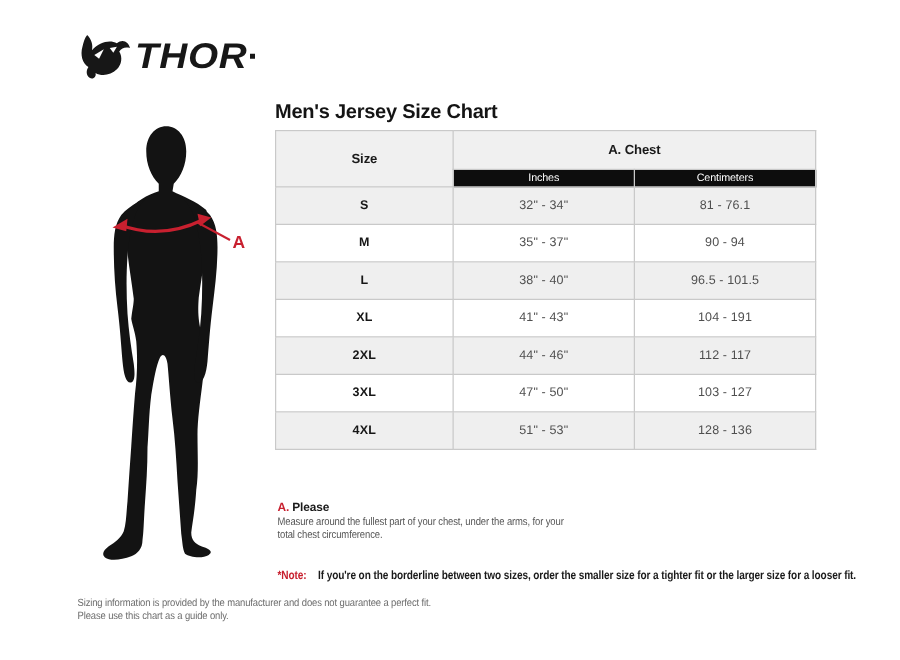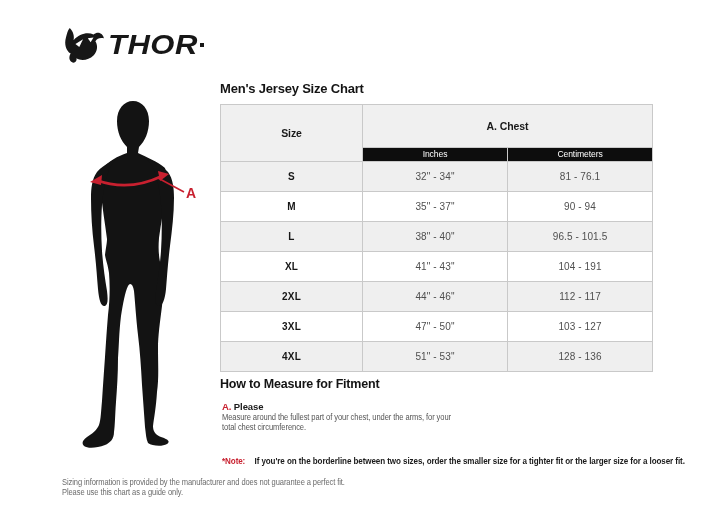--- a/index.html
+++ b/index.html
@@ -21,21 +21,21 @@
     margin-left: 2px; line-height: 38px;
   }
   .logo-dot { display: inline-block; width: 4px; height: 4px; background: #171717; margin-left: 2px; }
 
   
   .figure-wrap { position: absolute; left: 72px; top: 95px; width: 150px; height: 368px; }
 
   
   .chart-title {
     position: absolute; left: 220px; top: 81px;
-    font-size: 13px; font-weight: bold; letter-spacing: -0.2px; color: #141414;
+    font-size: 16px; font-weight: bold; letter-spacing: -0.2px; color: #141414;
     white-space: nowrap;
   }
   .measure-title {
     position: absolute; left: 220px; top: 377px;
     font-size: 12.5px; font-weight: bold; letter-spacing: -0.2px; color: #141414;
     white-space: nowrap;
   }
   .chest-label { position: absolute; left: 222px; top: 401px; font-size: 9.5px; font-weight: bold; letter-spacing: -0.1px; }
   .chest-label .red { color: #c8202f; }
   .chest-desc {
@@ -58,21 +58,21 @@
 
   
   .size-table {
     position: absolute; left: 220px; top: 104px; width: 432px;
     border-collapse: collapse; table-layout: fixed; text-align: center;
   }
   .size-table th, .size-table td { border: 1px solid #c9c9c9; }
   .size-table col.c1 { width: 142px; }
   .size-table col.c2 { width: 145px; }
   .size-table col.c3 { width: 145px; }
-  .hdr-row { height: 43px; }
+  .hdr-row { height: 31px; }
   .size-h, .group-h {
     background: #f0f0f0; font-size: 10.5px; font-weight: bold; color: #1a1a1a;
     letter-spacing: -0.1px;
   }
   .sub-row { height: 14px; }
   .unit-h {
     background: #0d0d0d; color: #ffffff; font-size: 8.6px; font-weight: normal;
     letter-spacing: -0.1px; padding: 0; line-height: 13px;
   }
   .size-table tbody tr { height: 30px; background: #ffffff; }
@@ -182,21 +182,20 @@
         <td>103 - 127</td>
       </tr>
       <tr class="alt">
         <td class="sz">4XL</td>
         <td>51" - 53"</td>
         <td>128 - 136</td>
       </tr>
     </tbody>
   </table>
 
-  <div class="measure-title">How to Measure for Fitment</div>
 
   <div class="chest-label">
     <span class="red">A.</span><span> Please</span>
   </div>
 
   <div class="chest-desc">
     <div>Measure around the fullest part of your chest, under the arms, for your</div>
     <div>total chest circumference.</div>
   </div>
 

